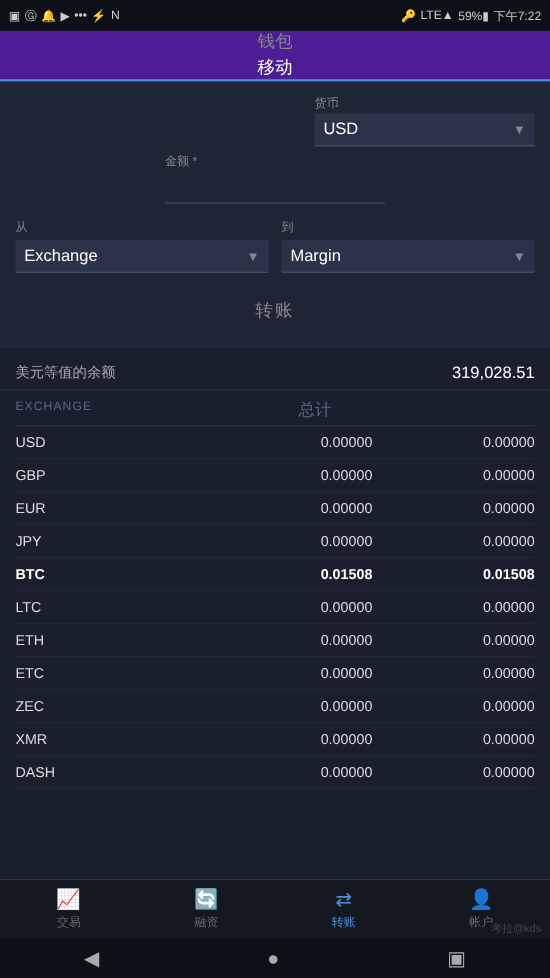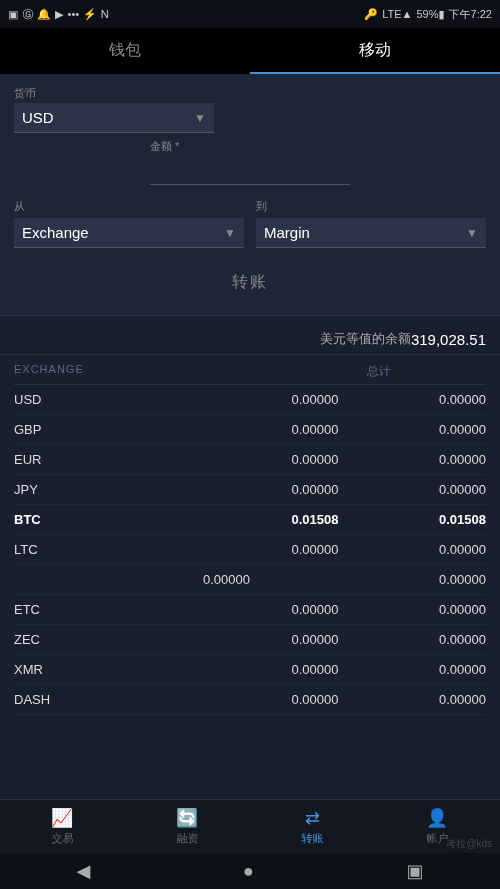--- a/index.html
+++ b/index.html
@@ -24,21 +24,22 @@
       font-size: 11px;
       color: #ccc;
     }
     .status-left { display: flex; align-items: center; gap: 4px; }
     .status-right { display: flex; align-items: center; gap: 4px; }
 
     
     .tab-bar {
       display: flex;
       height: 46px;
-      background: #000000;
+      background: #4c1d95;
+      flex-direction: column;
     }
     .tab-item {
       flex: 1;
       display: flex;
       align-items: center;
       justify-content: center;
       font-size: 16px;
       color: #888;
       cursor: pointer;
       border-bottom: 2px solid transparent;
@@ -50,20 +51,21 @@
 
     
     .form-area {
       background: #1e2535;
       padding: 12px 14px;
     }
 
     
     .currency-row {
       display: flex;
+      justify-content: flex-end;
       margin-bottom: 6px;
     }
     .currency-label {
       font-size: 11px;
       color: #888;
       margin-bottom: 2px;
     }
     .currency-block {
       width: 200px;
     }
@@ -134,21 +136,21 @@
       padding: 10px 40px;
       cursor: pointer;
       letter-spacing: 2px;
     }
 
     
     .balance-area {
       background: #1a1f2e;
       padding: 14px 14px 6px 14px;
       display: flex;
-      justify-content: flex-end;
+      justify-content: space-between;
       align-items: center;
       border-bottom: 1px solid #2a3347;
     }
     .balance-label {
       font-size: 13px;
       color: #aaa;
     }
     .balance-value {
       font-size: 15px;
       color: #fff;
@@ -168,22 +170,22 @@
     }
     .th-exchange {
       flex: 1.2;
       font-size: 11px;
       color: #5a6a8a;
       text-transform: uppercase;
       letter-spacing: 1px;
     }
     .th-total {
       flex: 1;
-      text-align: center;
-      font-size: 12px;
+      text-align: left;
+      font-size: 15px;
       color: #5a6a8a;
     }
     .th-available {
       flex: 1;
       text-align: right;
       font-size: 11px;
       color: #5a6a8a;
       border-bottom: 1px dotted #5a6a8a;
     }
     .table-row {
@@ -393,20 +395,21 @@
       <span class="td-currency td-highlight">BTC</span>
       <span class="td-total td-highlight">0.01508</span>
       <span class="td-available td-highlight">0.01508</span>
     </div>
       <div class="table-row">
       <span class="td-currency">LTC</span>
       <span class="td-total">0.00000</span>
       <span class="td-available">0.00000</span>
     </div>
       <div class="table-row">
+      <span class="td-currency">ETH</span>
       <span class="td-total">0.00000</span>
       <span class="td-available">0.00000</span>
     </div>
       <div class="table-row">
       <span class="td-currency">ETC</span>
       <span class="td-total">0.00000</span>
       <span class="td-available">0.00000</span>
     </div>
       <div class="table-row">
       <span class="td-currency">ZEC</span>

